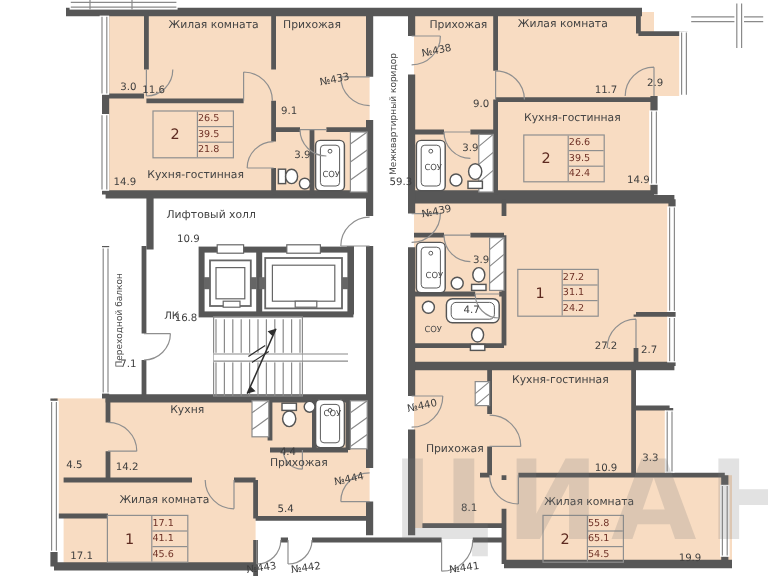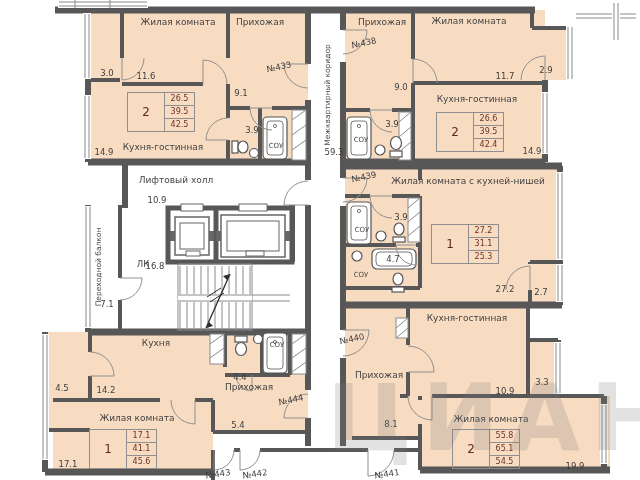--- a/index.html
+++ b/index.html
@@ -11,21 +11,21 @@
   .dim{font-size:8.5px;color:#3e3e3e;}
   .sm{font-size:7px;color:#4a4a4a;}
   .num{font-size:8.5px;color:#3e3e3e;}
   .vert{transform:translate(-50%,-50%) rotate(-90deg);font-size:7.5px;color:#4a4a4a;}
   .rot{transform:translate(-50%,-50%) rotate(-12deg);}
   .rot8{transform:translate(-50%,-50%) rotate(-8deg);}
   .atable{position:absolute;display:flex;border:1px solid #8f8f8f;}
   .at-rooms{width:36px;display:flex;align-items:center;justify-content:center;
             font-size:12px;color:#5d2a20;border-right:1px solid #8f8f8f;}
   .at-vals{display:flex;flex-direction:column;}
-  .at-vals div{width:29px;height:12px;line-height:12px;text-align:center;font-size:8px;
+  .at-vals div{width:29px;height:12px;line-height:12px;text-align:left;font-size:8px;
                color:#6e3126;border-bottom:1px solid #8f8f8f;}
   .at-vals div:last-child{border-bottom:none;}
   .wm-letters{position:absolute;transform:translate(-50%,-50%);font-size:92px;font-weight:bold;
               letter-spacing:10px;color:rgba(125,125,125,0.22);}
   .wm-digits{position:absolute;transform:translate(-50%,-50%);font-size:28px;font-weight:bold;
              letter-spacing:4px;color:rgba(125,125,125,0.20);}
 </style>
 </head>
 <body>
 
@@ -257,32 +257,32 @@
              M240,450L240,470M240,470A20,20 0 0 0 260,450
              M368,450L368,476M368,476A26,26 0 0 0 394,450
              M228,140L206,140M206,140A22,22 0 0 1 228,118"></path>
   </g>
 </svg>
 
 <div class="lb" style="left:178px;top:22px">Жилая комната</div>
 <div class="lb" style="left:260px;top:22px">Прихожая</div>
 <div class="lb num rot" style="left:279px;top:67px">№433</div>
 <div class="lb dim" style="left:107px;top:73px">3.0</div>
-<div class="lb dim" style="left:146px;top:76px">11.6</div>
+<div class="lb dim" style="left:128px;top:76px">11.6</div>
 <div class="lb dim" style="left:241px;top:93px">9.1</div>
 <div class="lb dim" style="left:252px;top:130px">3.9</div>
 <div class="lb sm" style="left:276px;top:146px">СОУ</div>
 <div class="lb" style="left:163px;top:147px">Кухня-гостинная</div>
 <div class="lb dim" style="left:104px;top:152px">14.9</div>
 <div class="atable" style="left:127px;top:92px">
   <div class="at-rooms">2</div>
   <div class="at-vals">
     <div>26.5</div>
     <div>39.5</div>
-    <div>42.5</div>
+    <div>21.8</div>
   </div>
 </div>
 
 <div class="lb" style="left:382px;top:22px">Прихожая</div>
 <div class="lb" style="left:469px;top:21px">Жилая комната</div>
 <div class="lb num rot" style="left:364px;top:43px">№438</div>
 <div class="lb dim" style="left:505px;top:76px">11.7</div>
 <div class="lb dim" style="left:546px;top:70px">2.9</div>
 <div class="lb dim" style="left:401px;top:87px">9.0</div>
 <div class="lb" style="left:477px;top:99px">Кухня-гостинная</div>
@@ -301,33 +301,32 @@
 <div class="lb vert" style="left:328px;top:95px">Межквартирный коридор</div>
 <div class="lb dim" style="left:334px;top:152px">59.3</div>
 <div class="lb" style="left:176px;top:180px">Лифтовый холл</div>
 <div class="lb dim" style="left:157px;top:200px">10.9</div>
 <div class="lb dim" style="left:143px;top:264px">ЛК</div>
 <div class="lb dim" style="left:155px;top:266px">16.8</div>
 <div class="lb vert" style="left:99px;top:267px">Переходной балкон</div>
 <div class="lb dim" style="left:107px;top:304px">7.1</div>
 
 <div class="lb num rot" style="left:364px;top:177px">№439</div>
-<div class="lb" style="left:468px;top:181px">Жилая комната с кухней-нишей</div>
 <div class="lb dim" style="left:401px;top:217px">3.9</div>
 <div class="lb sm" style="left:362px;top:230px">СОУ</div>
 <div class="lb dim" style="left:393px;top:259px">4.7</div>
 <div class="lb sm" style="left:361px;top:275px">СОУ</div>
 <div class="lb dim" style="left:505px;top:289px">27.2</div>
 <div class="lb dim" style="left:541px;top:292px">2.7</div>
 <div class="atable" style="left:431px;top:224px">
   <div class="at-rooms">1</div>
   <div class="at-vals">
     <div>27.2</div>
     <div>31.1</div>
-    <div>25.3</div>
+    <div>24.2</div>
   </div>
 </div>
 
 <div class="lb num rot" style="left:352px;top:339px">№440</div>
 <div class="lb" style="left:467px;top:318px">Кухня-гостинная</div>
 <div class="lb" style="left:379px;top:375px">Прихожая</div>
 <div class="lb dim" style="left:505px;top:391px">10.9</div>
 <div class="lb dim" style="left:542px;top:382px">3.3</div>
 <div class="lb dim" style="left:391px;top:424px">8.1</div>
 <div class="lb" style="left:491px;top:419px">Жилая комната</div>

